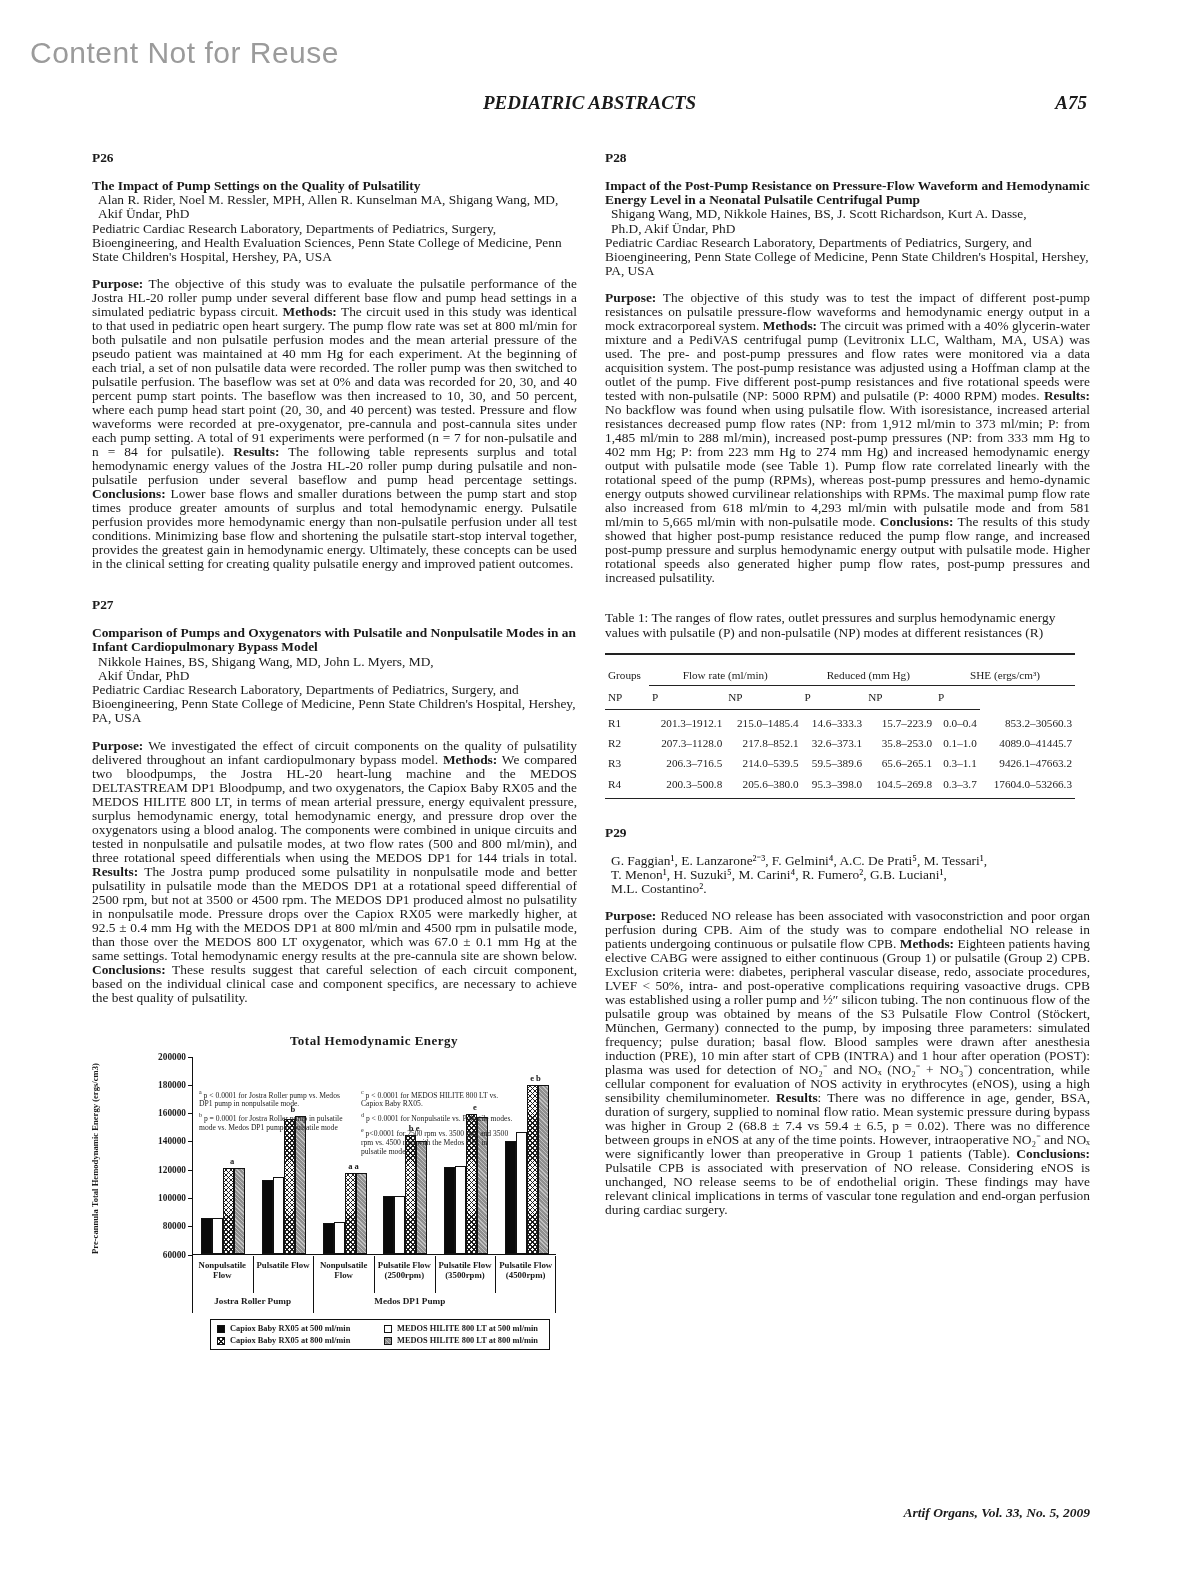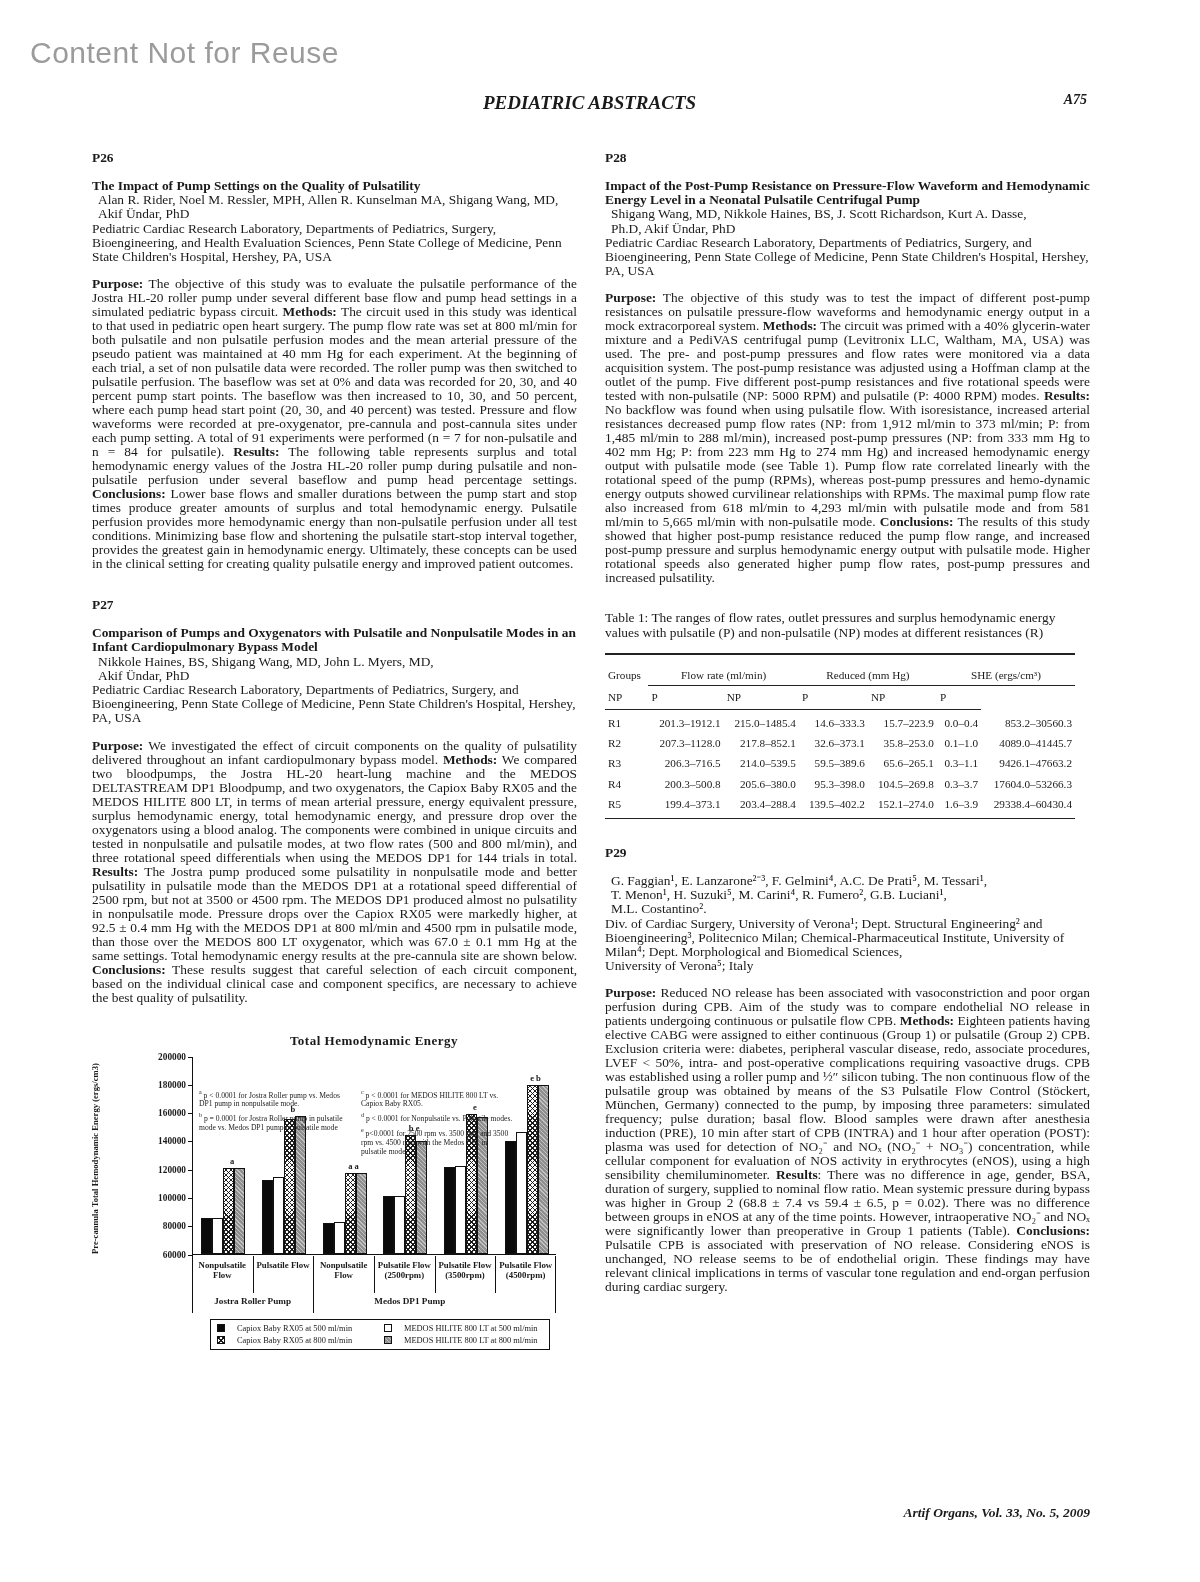--- a/index.html
+++ b/index.html
@@ -12,21 +12,21 @@
   .watermark {
     position:absolute; left:30px; top:36px;
     font-family:"Liberation Sans", sans-serif;
     font-size:30px; color:#9b9b9b; letter-spacing:0.5px;
   }
   .running-head {
     position:absolute; left:92px; top:92px; width:995px;
     text-align:center; font-style:italic; font-weight:bold; font-size:19px;
   }
   .page-number {
-    position:absolute; right:0; top:0; font-style:italic; font-weight:bold; font-size:14px;
+    position:absolute; right:0; top:0; font-style:italic; font-weight:bold; font-size:19px;
   }
   .content {
     position:absolute; left:92px; top:150px; width:998px;
     display:flex; gap:28px;
   }
   .col { width:485px; }
   .abs-id { font-weight:bold; font-size:13.4px; margin-bottom:13px; }
   .abs-title { font-weight:bold; font-size:13.4px; line-height:1.06; }
   .abs-authors { font-size:13.4px; line-height:1.06; white-space:pre-line;margin-left:6px; }
   .abs-affil { font-size:13.4px; line-height:1.06; white-space:pre-line; }
@@ -69,21 +69,21 @@
   .marker { position:absolute; font-size:8.5px; font-weight:bold; transform:translate(-50%,-100%); white-space:nowrap; }
   .cat-row { position:absolute; left:100px; top:225px; width:364px; height:37px; }
   .cat-label { position:absolute; top:4px; text-align:center; font-size:8.8px; font-weight:bold; line-height:1.15; white-space:pre-line; }
   .v-div { position:absolute; width:1px; background:#111; }
   .pump-row { position:absolute; left:100px; top:262px; width:364px; height:20px; }
   .pump-label { position:absolute; top:3px; text-align:center; font-size:9.2px; font-weight:bold; }
   .footnotes { position:absolute; top:32px; font-size:7.6px; line-height:1.2; color:#222; }
   .footnotes .fn { margin-bottom:4px; }
   .footnotes sup { font-size:6px; }
   .legend { position:absolute; left:118px; top:288px; width:340px; border:1.5px solid #111; padding:4px 6px; display:grid; grid-template-columns:1fr 1fr; row-gap:3px; column-gap:8px; }
-  .legend-item { display:flex; align-items:flex-start; gap:12px; font-size:8.4px; font-weight:normal; white-space:nowrap; }
+  .legend-item { display:flex; align-items:flex-end; gap:5px; font-size:8.4px; font-weight:bold; white-space:nowrap; }
   .legend-swatch { width:8px; height:8px; border:1px solid #111; flex:0 0 8px; }
   .footer-citation {
     position:absolute; right:110px; top:1505px;
     font-style:italic; font-weight:bold; font-size:13.5px;
   }
 </style>
 </head>
 <body>
 
 <div class="watermark">Content Not for Reuse</div>
@@ -283,39 +283,28 @@
             </tr>
             <tr>
               <td>R4</td>
               <td>200.3–500.8</td>
               <td>205.6–380.0</td>
               <td>95.3–398.0</td>
               <td>104.5–269.8</td>
               <td>0.3–3.7</td>
               <td>17604.0–53266.3</td>
             </tr>
-            <tr>
-              <td>R5</td>
-              <td>199.4–373.1</td>
-              <td>203.4–288.4</td>
-              <td>139.5–402.2</td>
-              <td>152.1–274.0</td>
-              <td>1.6–3.9</td>
-              <td>29338.4–60430.4</td>
-            </tr>
           </tbody>
       </table>
     </div>
 
     <div class="abs-block">
       <div class="abs-id">P29</div>
       <div class="abs-authors">G. Faggian¹, E. Lanzarone²⁻³, F. Gelmini⁴, A.C. De Prati⁵, M. Tessari¹,
 T. Menon¹, H. Suzuki⁵, M. Carini⁴, R. Fumero², G.B. Luciani¹,
 M.L. Costantino².</div>
-      <div class="abs-affil">Div. of Cardiac Surgery, University of Verona¹; Dept. Structural Engineering² and Bioengineering³, Politecnico Milan; Chemical-Pharmaceutical Institute, University of Milan⁴; Dept. Morphological and Biomedical Sciences,
-University of Verona⁵; Italy</div>
       <div class="abs-body"><span style="font-weight: bold;">Purpose:</span><span> Reduced NO release has been associated with vasoconstriction and poor organ perfusion during CPB. Aim of the study was to compare endothelial NO release in patients undergoing continuous or pulsatile flow CPB. </span><span style="font-weight: bold;">Methods:</span><span> Eighteen patients having elective CABG were assigned to either continuous (Group 1) or pulsatile (Group 2) CPB. Exclusion criteria were: diabetes, peripheral vascular disease, redo, associate procedures, LVEF &lt; 50%, intra- and post-operative complications requiring vasoactive drugs. CPB was established using a roller pump and ½″ silicon tubing. The non continuous flow of the pulsatile group was obtained by means of the S3 Pulsatile Flow Control (Stöckert, München, Germany) connected to the pump, by imposing three parameters: simulated frequency; pulse duration; basal flow. Blood samples were drawn after anesthesia induction (PRE), 10 min after start of CPB (INTRA) and 1 hour after operation (POST): plasma was used for detection of NO₂⁻ and NOₓ (NO₂⁻ + NO₃⁻) concentration, while cellular component for evaluation of NOS activity in erythrocytes (eNOS), using a high sensibility chemiluminometer. </span><span style="font-weight: bold;">Results</span><span>: There was no difference in age, gender, BSA, duration of surgery, supplied to nominal flow ratio. Mean systemic pressure during bypass was higher in Group 2 (68.8 ± 7.4 vs 59.4 ± 6.5, p = 0.02). There was no difference between groups in eNOS at any of the time points. However, intraoperative NO₂⁻ and NOₓ were significantly lower than preoperative in Group 1 patients (Table). </span><span style="font-weight: bold;">Conclusions:</span><span> Pulsatile CPB is associated with preservation of NO release. Considering eNOS is unchanged, NO release seems to be of endothelial origin. These findings may have relevant clinical implications in terms of vascular tone regulation and end-organ perfusion during cardiac surgery.</span></div>
     </div>
 
   </div>
 </div>
 
 <div class="footer-citation">Artif Organs, Vol. 33, No. 5, 2009</div>
 
 </body></html>

